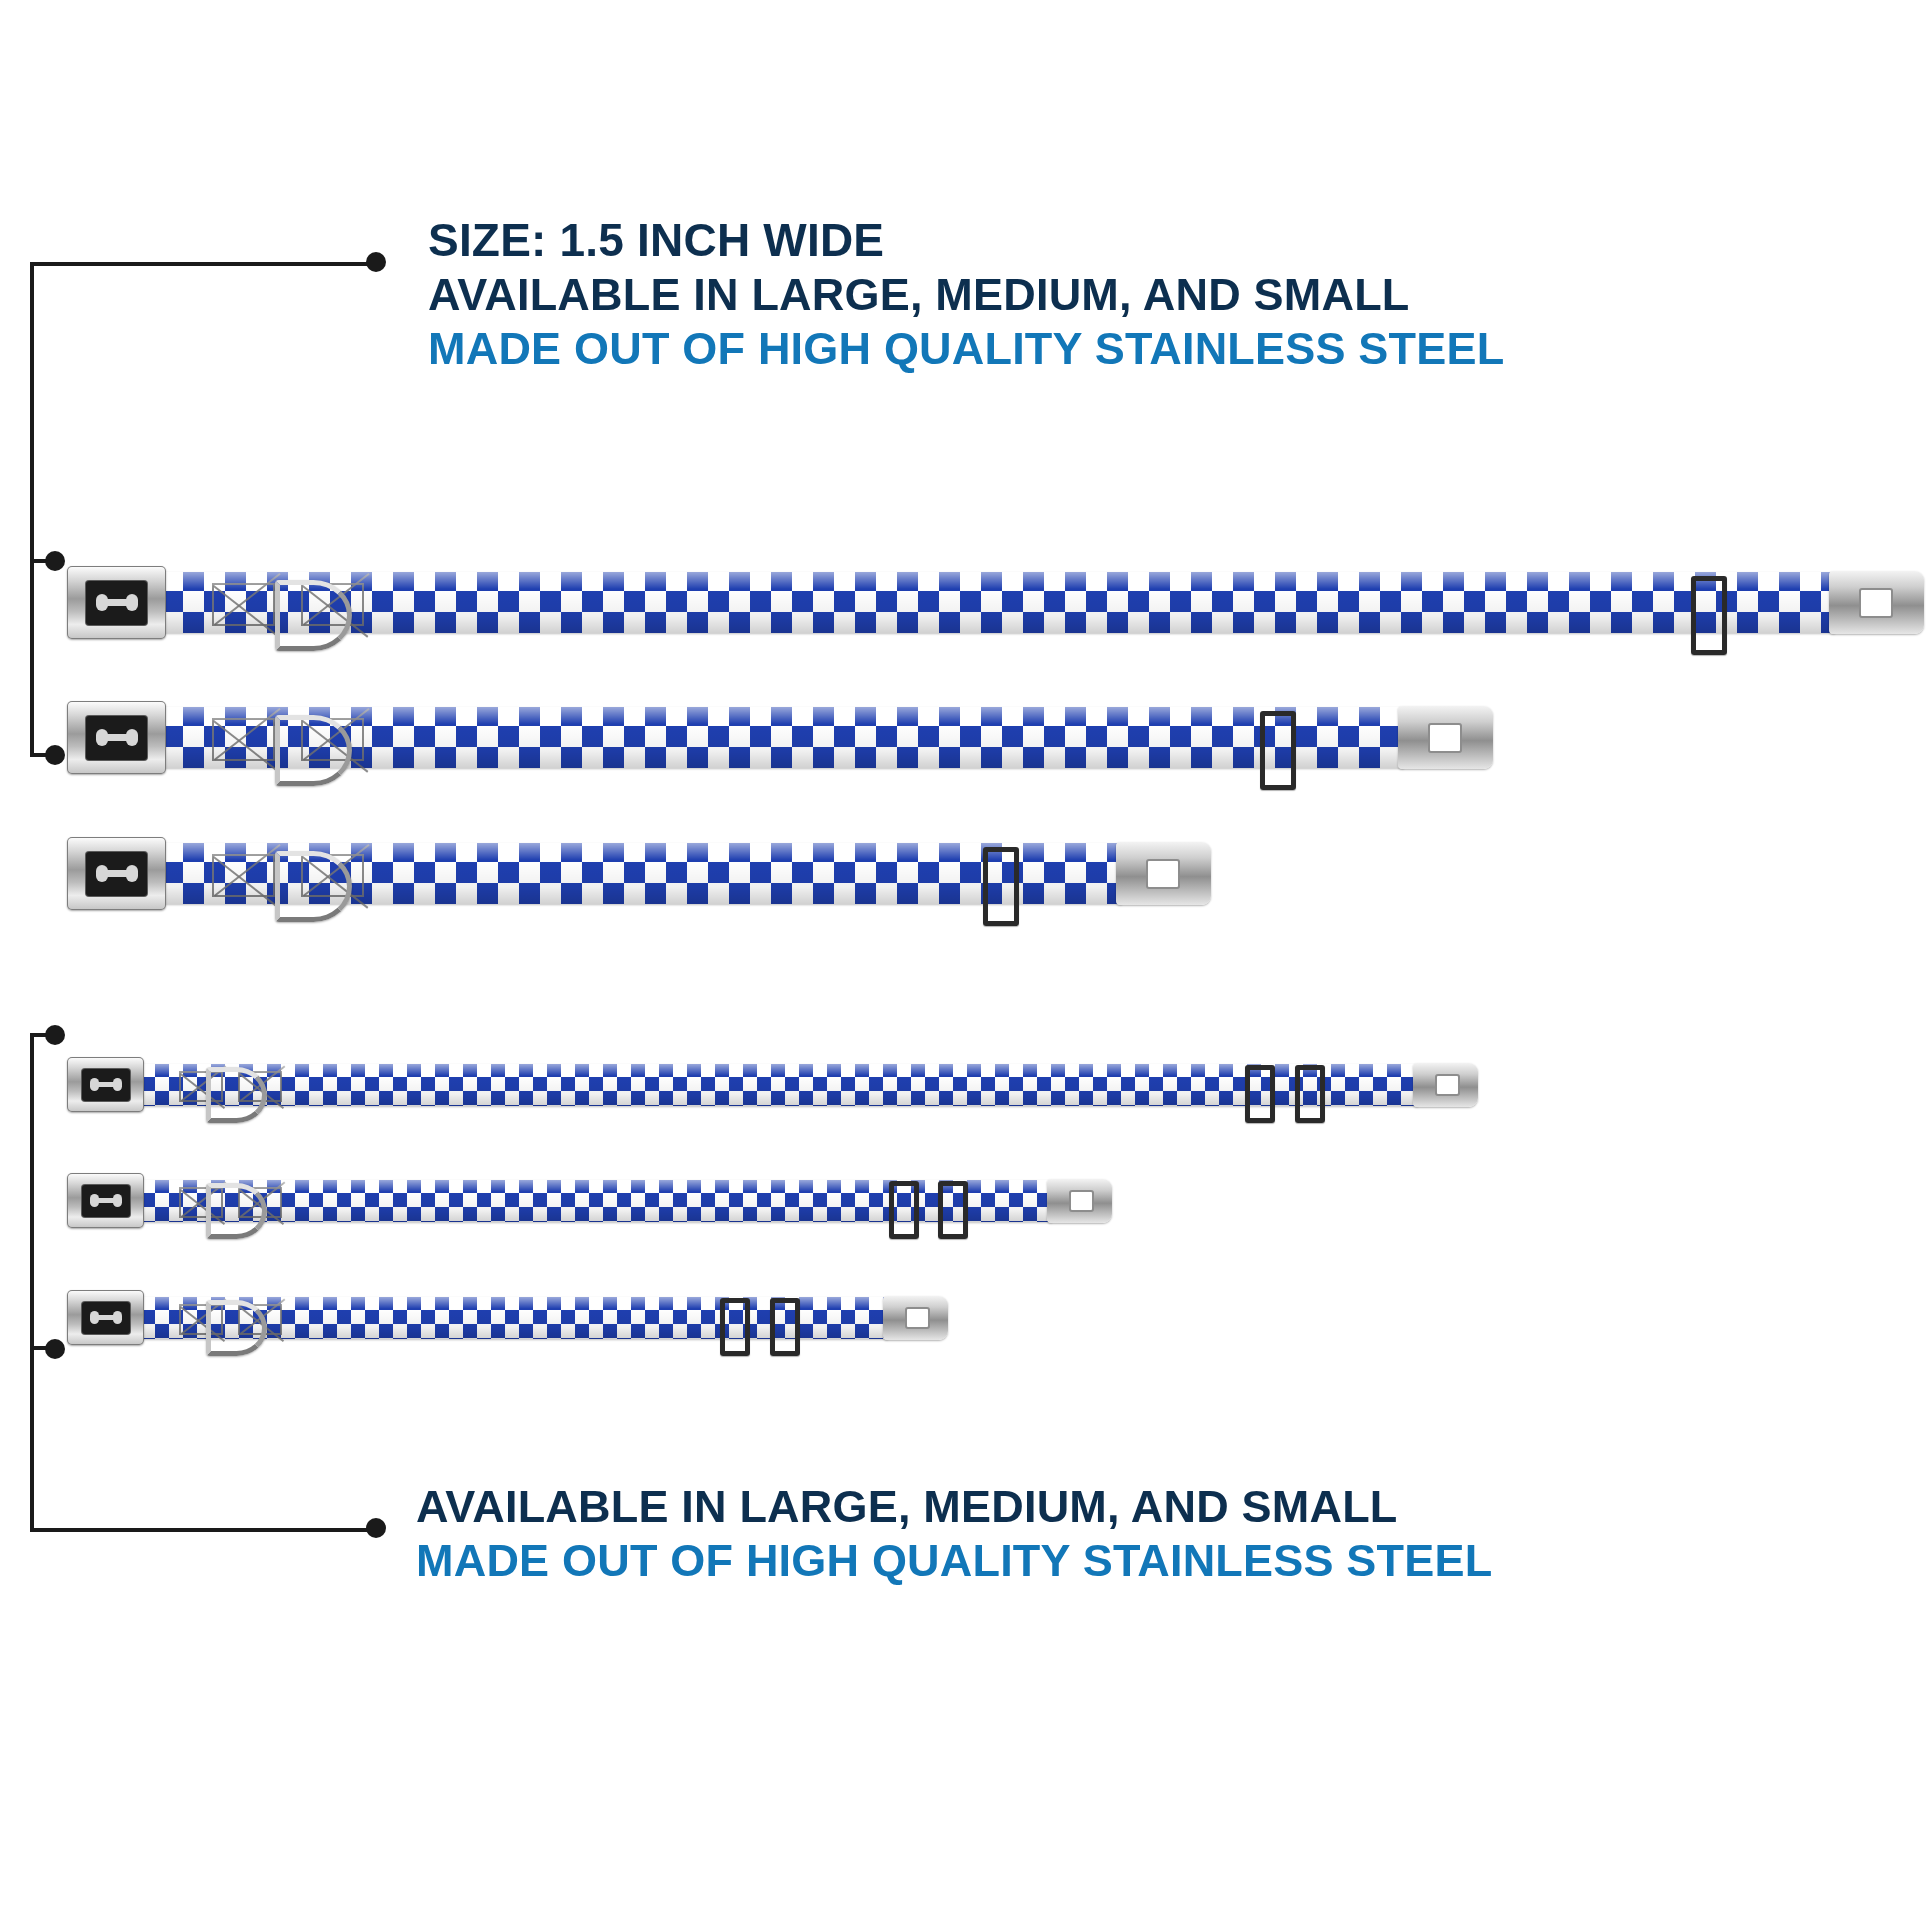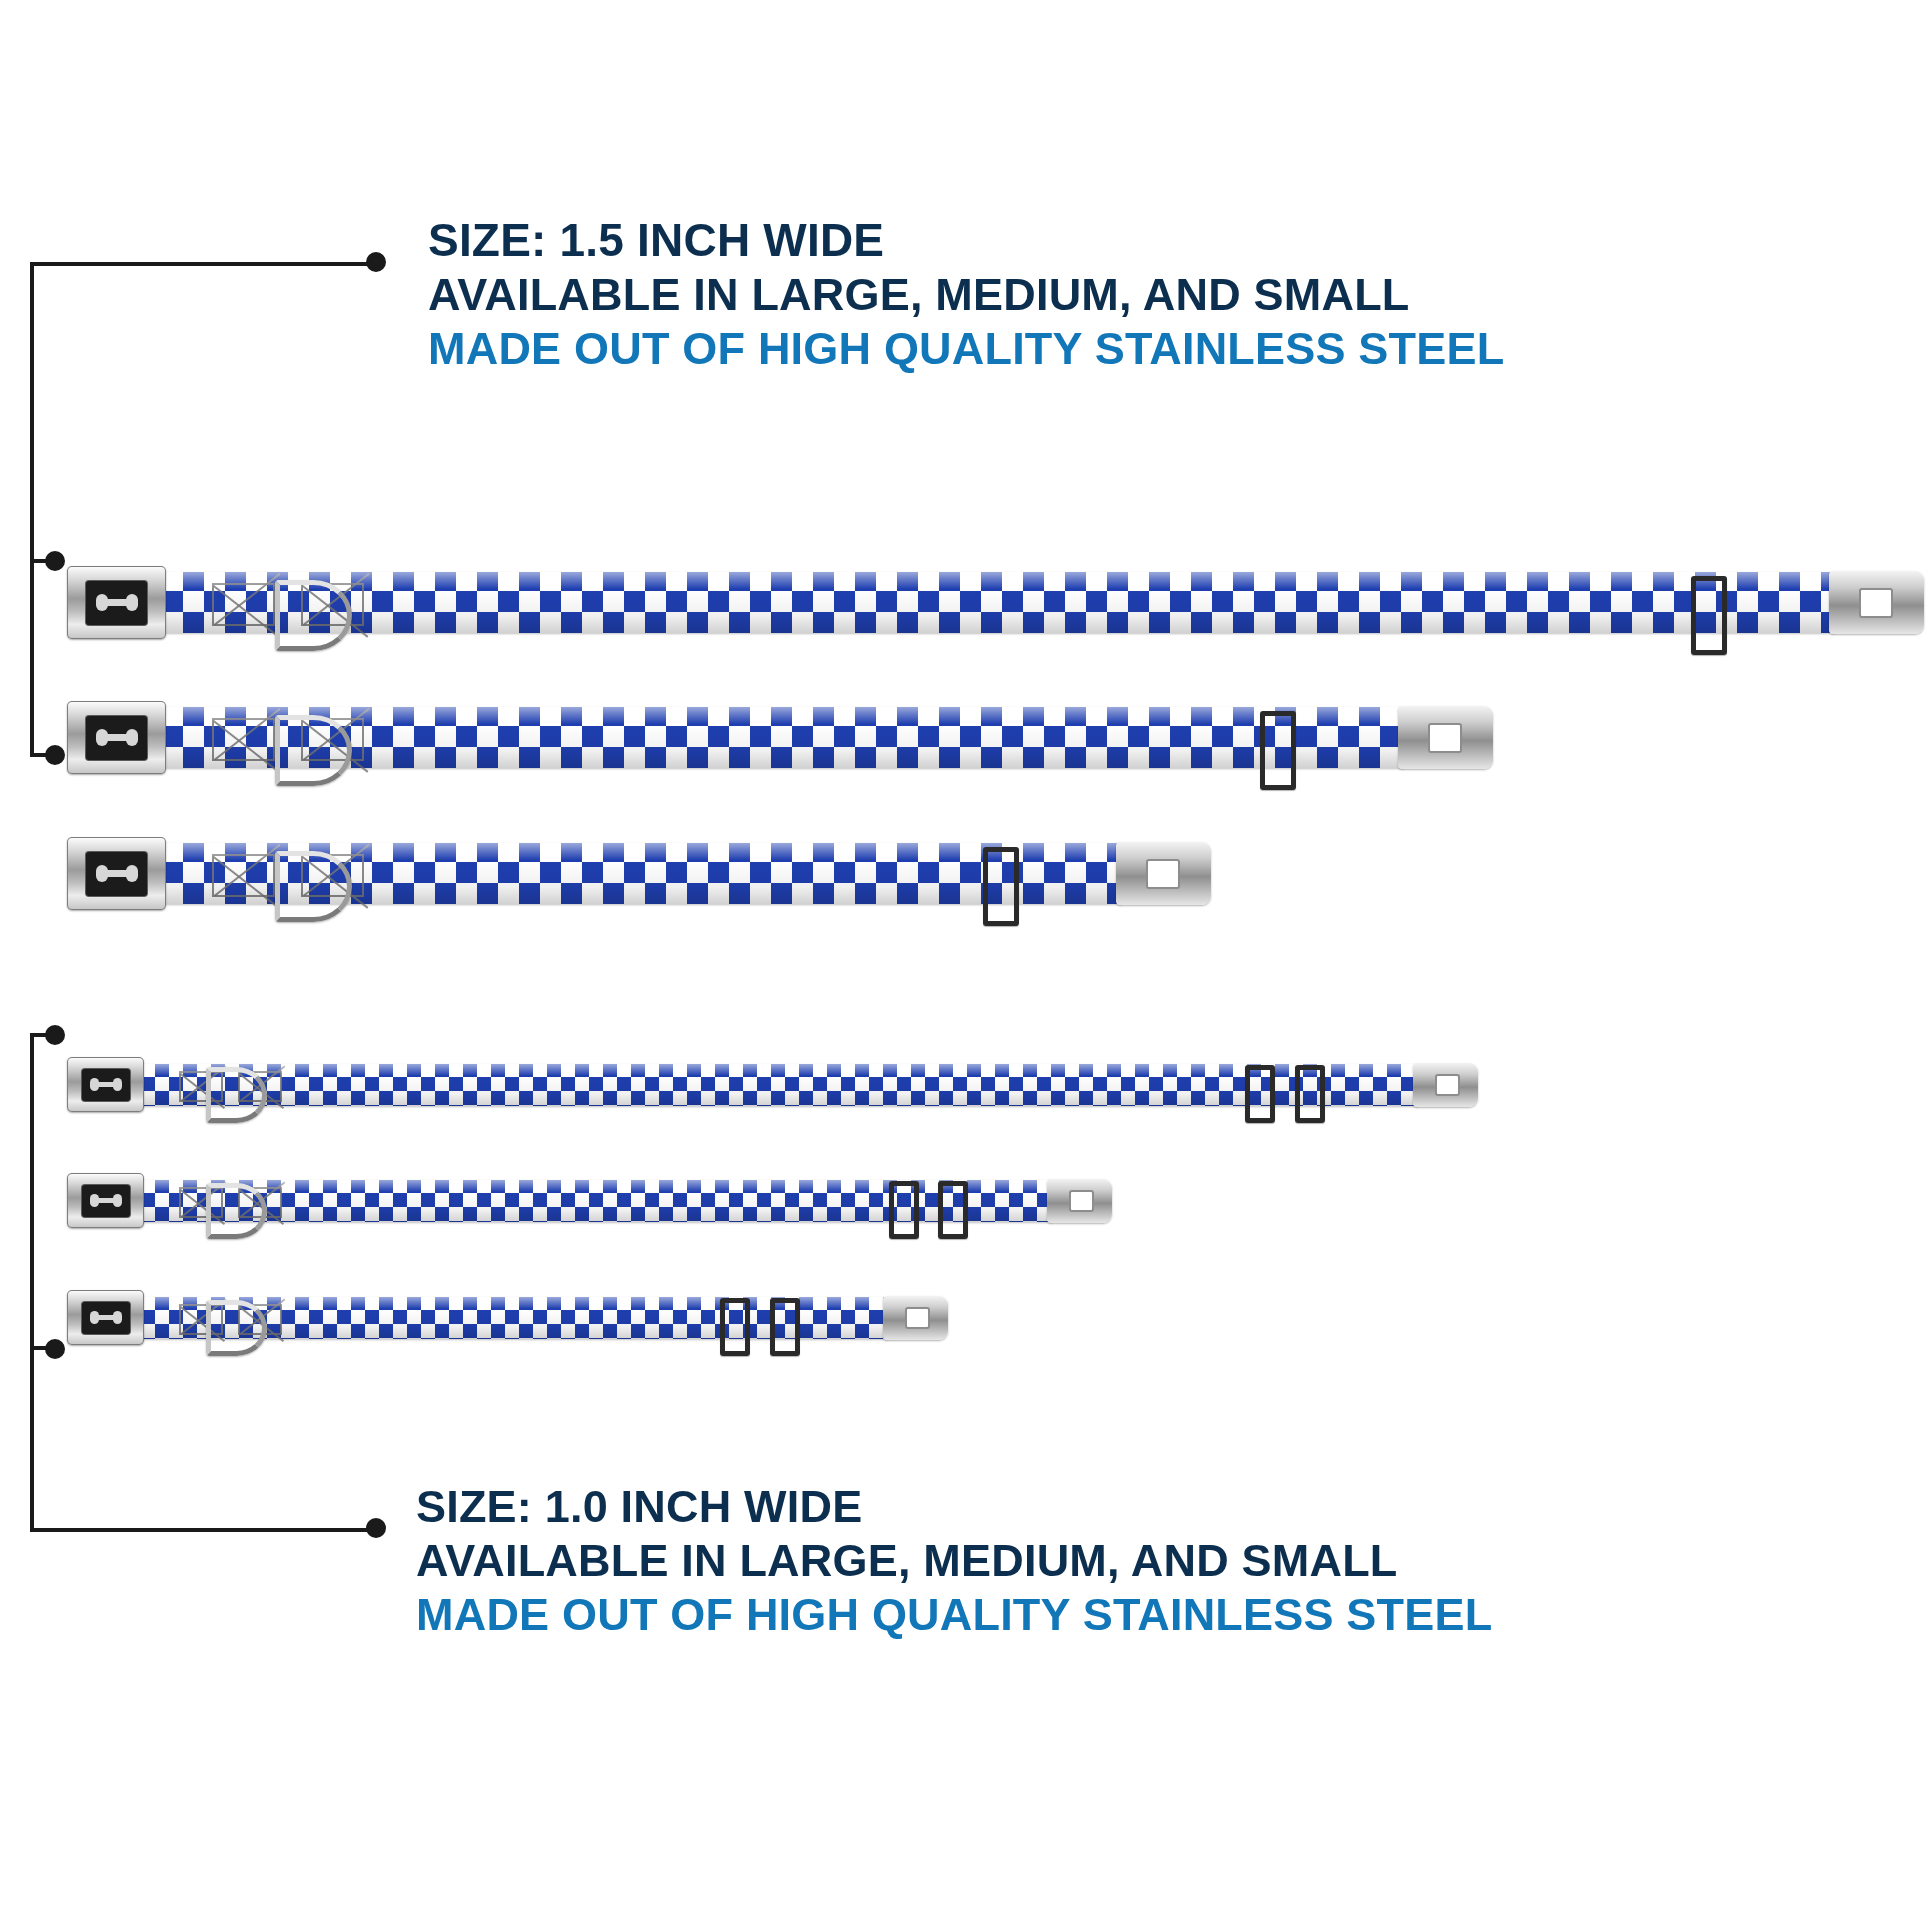--- a/index.html
+++ b/index.html
@@ -170,21 +170,20 @@
 </head>
 <body>
 
 <div class="spec-block" id="spec-top">
   <div class="spec-line spec-dark l1">SIZE: 1.5 INCH WIDE</div>
   <div class="spec-line spec-dark l3">AVAILABLE IN LARGE, MEDIUM, AND SMALL</div>
   <div class="spec-line spec-blue l4">MADE OUT OF HIGH QUALITY STAINLESS STEEL</div>
 </div>
 
 <div class="spec-block" id="spec-bottom">
-  <div class="spec-line spec-dark l1">SIZE: 1.0 INCH WIDE</div>
   <div class="spec-line spec-dark l3">AVAILABLE IN LARGE, MEDIUM, AND SMALL</div>
   <div class="spec-line spec-blue l4">MADE OUT OF HIGH QUALITY STAINLESS STEEL</div>
 </div>
 
 <div class="leader" style="left:30px; top:262px; width:347px; height:4px;"></div>
 
 <div class="leader" style="left:30px; top:262px; width:4px; height:495px;"></div>
 
 <div class="leader" style="left:30px; top:559px; width:30px; height:4px;"></div>
 <div class="leader" style="left:30px; top:753px; width:30px; height:4px;"></div>

